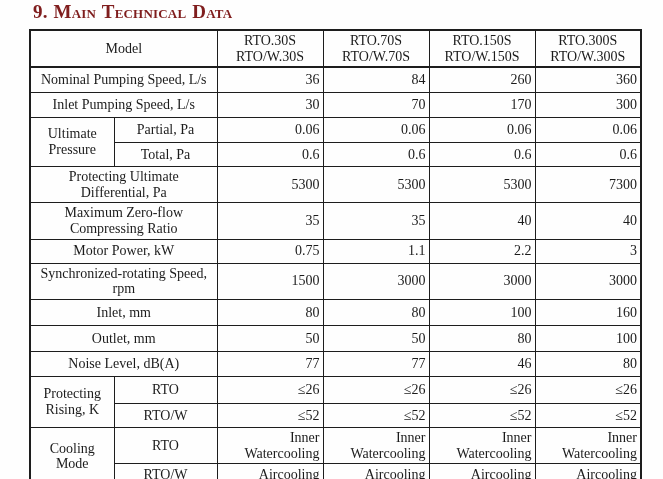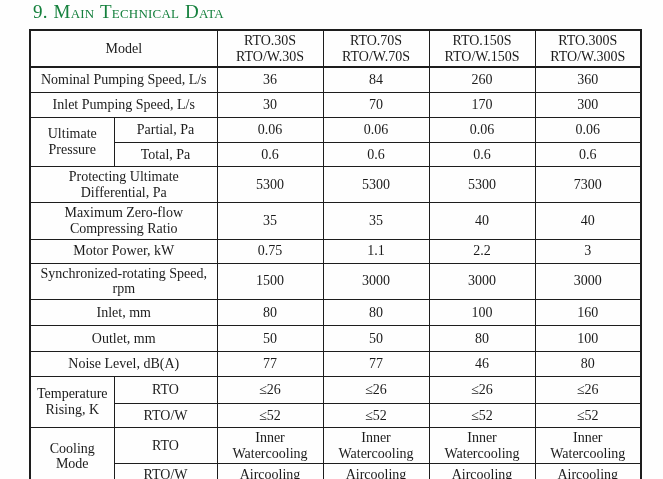--- a/index.html
+++ b/index.html
@@ -3,37 +3,37 @@
 <meta charset="utf-8">
 <style>
   html,body{margin:0;padding:0;}
   body{
     width:663px;height:479px;overflow:hidden;
     background:#fefefe;color:#1b1b1b;
     font-family:"Liberation Serif","DejaVu Serif",serif;
   }
   .page-title{
     margin:1px 0 6px 33px;
-    font-size:19px;font-weight:400;font-variant:small-caps;
-    letter-spacing:.2px;word-spacing:1px;color:#15803d;
+    font-size:19px;font-weight:700;font-variant:small-caps;
+    letter-spacing:.2px;word-spacing:1px;color:#7f1d1d;
   }
   table.data{
     border-collapse:collapse;table-layout:fixed;
     margin-left:29px;width:611px;
     border:2px solid #1d1d1d;
   }
   table.data td{
     border:1px solid #1d1d1d;
     font-size:14px;line-height:1.12;
     padding:2px 3px;vertical-align:middle;
     overflow:hidden;
   }
   tr.hdr td{border-bottom-width:2px;}
   td.lab{padding-left:8px;text-align:center;}
-  td.v{text-align:center;margin-left:35px;}
+  td.v{text-align:right;margin-left:35px;}
   td.mh{text-align:center;}
   .h35{height:35px}.h27{height:27px}.h26{height:26px}.h25{height:25px}
   .h24{height:24px}.h36{height:36px}.h34{height:34px}.h32{height:32px}.h22{height:22px}
 </style>
 </head>
 <body>
 
 <div class="page-title">9. Main Technical Data</div>
 
 <table class="data">
@@ -148,21 +148,21 @@
 
     <tr class="h25">
       <td colspan="2" class="lab">Noise Level, dB(A)</td>
       <td class="v">77</td>
       <td class="v">77</td>
       <td class="v">46</td>
       <td class="v">80</td>
     </tr>
 
     <tr class="h27">
-      <td rowspan="2" class="lab">Temperature Rising, K</td>
+      <td rowspan="2" class="lab">Protecting Rising, K</td>
       <td class="lab">RTO</td>
       <td class="v">≤26</td>
       <td class="v">≤26</td>
       <td class="v">≤26</td>
       <td class="v">≤26</td>
     </tr>
     <tr class="h24">
       <td class="lab">RTO/W</td>
       <td class="v">≤52</td>
       <td class="v">≤52</td>

